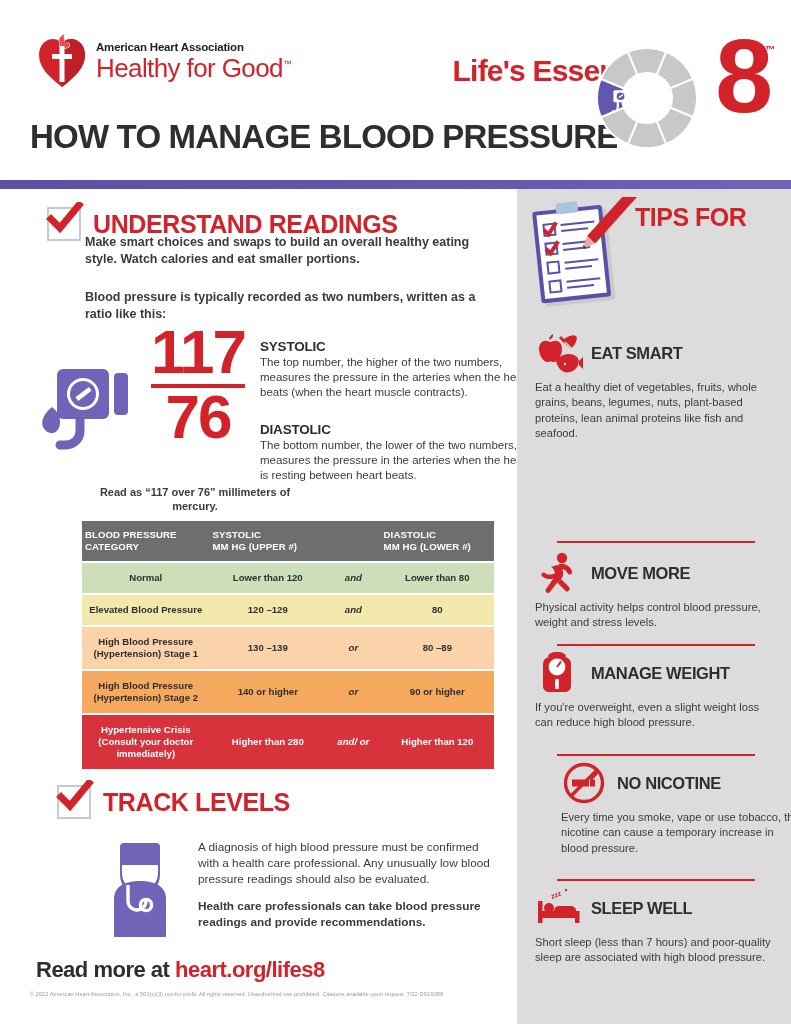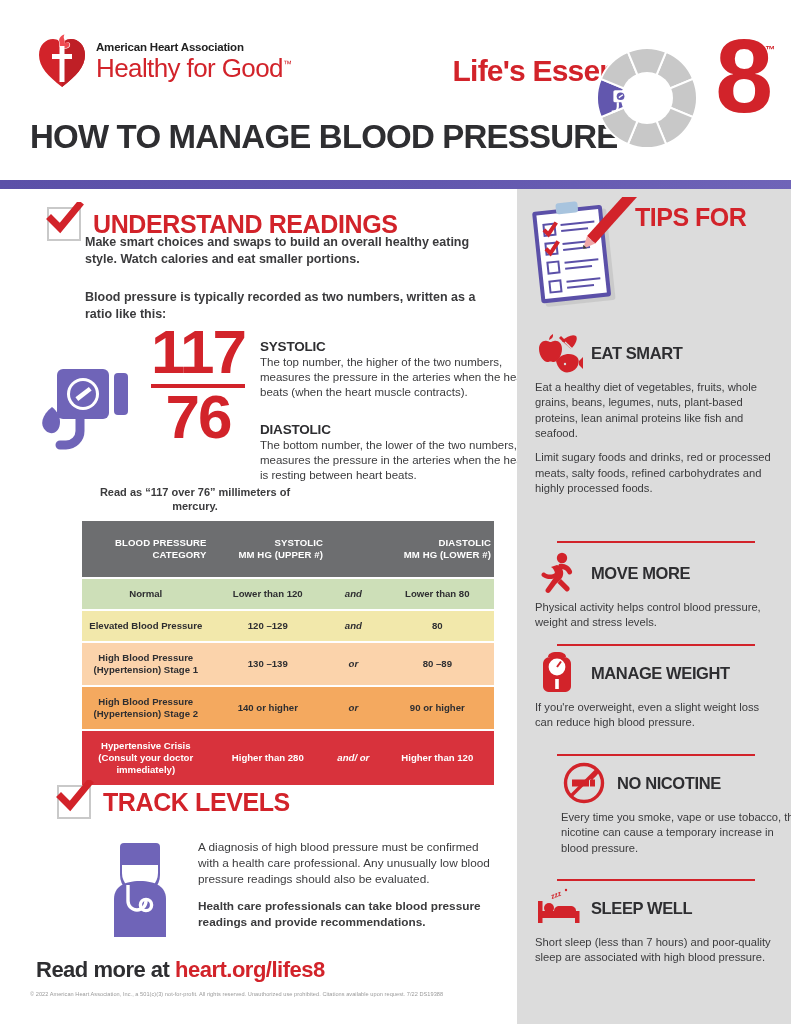--- a/index.html
+++ b/index.html
@@ -60,21 +60,21 @@
   .ratio-line{width:94px;height:4px;background:#d2232a;margin:2px auto 0 auto;}
   .ratio-caption{position:absolute;left:70px;top:146px;width:210px;text-align:center;
      font-size:11px;font-weight:700;color:#3b3b3d;line-height:1.3;}
   .def{position:absolute;left:240px;width:270px;}
   .def-t{font-size:13.5px;font-weight:800;color:#2e2e31;letter-spacing:-0.2px;}
   .def-b{font-size:11.5px;line-height:1.32;color:#3b3b3d;margin-top:1px;}
 
   
   .bp-table{position:absolute;left:82px;top:330px;width:412px;border-collapse:separate;border-spacing:0 2px;}
   .bp-table th{background:#6d6e70;color:#fff;font-size:9.6px;font-weight:700;
-     padding:16px 3px;text-align:right;line-height:1.25;letter-spacing:.1px;}
+     padding:8px 3px;text-align:left;line-height:1.25;letter-spacing:.1px;}
   .bp-table th.c1{width:128px;}
   .bp-table th.c2{width:118px;}
   .bp-table th.c3{width:52px;background:#6d6e70;}
   .bp-table th.c4{width:114px;}
   .bp-table td{font-size:9.6px;font-weight:700;text-align:center;color:#2e2e31;
      padding:9px 3px;line-height:1.25;}
   .bp-table td.op{font-style:italic;font-weight:700;}
   .r-normal td{background:#cddfb8;}
   .r-elev td{background:#f2e8ab;}
   .r-s1 td{background:#fbd3ab;}
@@ -356,21 +356,20 @@
                 <line x1="33" y1="13" x2="37" y2="17"></line>
                 <line x1="36" y1="16" x2="40" y2="20"></line>
               </g>
               <circle cx="30" cy="32" r="1.2" fill="#dcdcdc"></circle>
             </svg>
           </div>
           <div class="tip-name">EAT SMART</div>
         </div>
         <div class="tip-body">
           <p>Eat a healthy diet of vegetables, fruits, whole grains, beans, legumes, nuts, plant-based proteins, lean animal proteins like fish and seafood.</p>
-          <p>Limit sugary foods and drinks, red or processed meats, salty foods, refined carbohydrates and highly processed foods.</p>
         </div>
       </div>
 
       <div class="rule" style="top:352px;"></div>
 
       <div class="tip" style="top:362px;">
         <div class="tip-head">
           <div class="tip-icon">
             <svg width="48" height="42" viewBox="0 0 48 42">
               <g fill="#d2232a">

